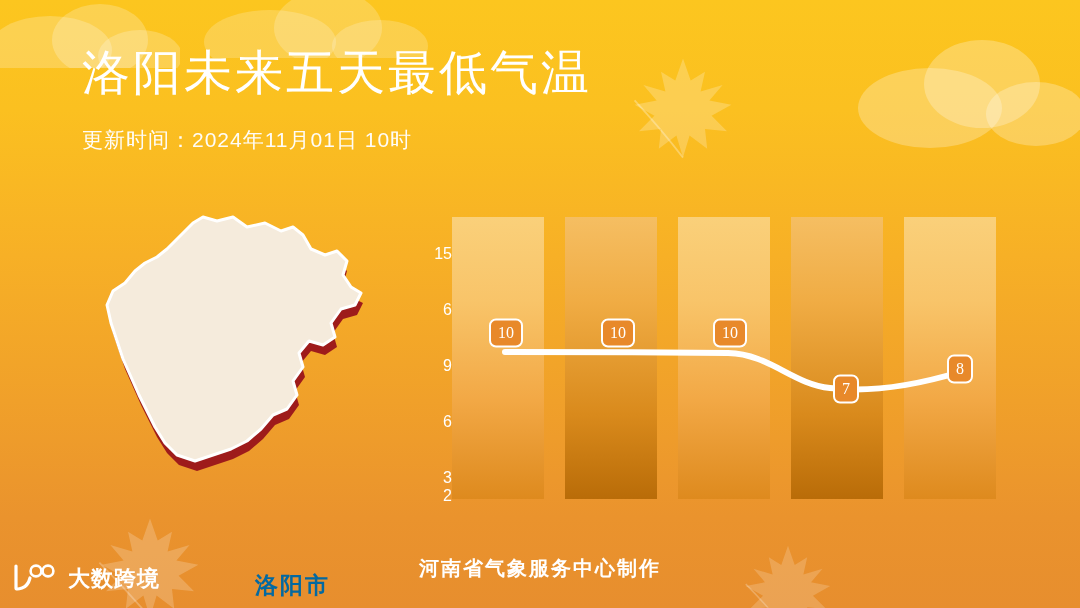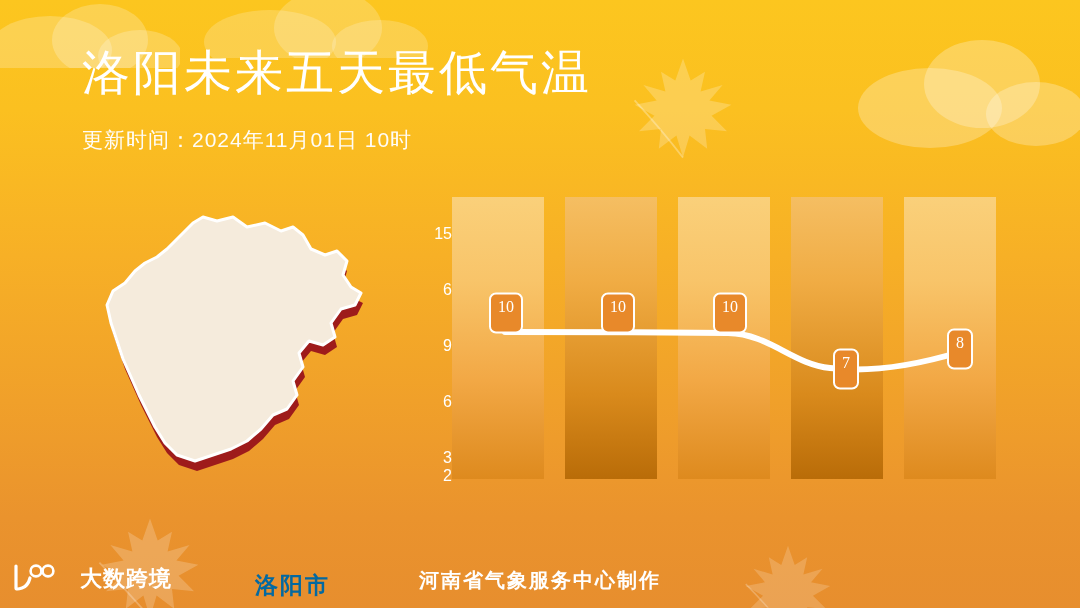--- a/index.html
+++ b/index.html
@@ -25,21 +25,21 @@
   }
 
   
   .map-wrap { position:absolute; left:75px; top:215px; width:320px; height:290px; }
   .map-label {
     position:absolute; left:180px; top:355px;
     font-size:23px; font-weight:bold; color:#0369a1; letter-spacing:2px;
   }
 
   
-  .chart { position:absolute; left:410px; top:192px; width:620px; height:300px; }
+  .chart { position:absolute; left:410px; top:212px; width:620px; height:300px; }
   .yaxis { position:absolute; left:0; top:0; width:42px; height:290px; }
   .ytick {
     position:absolute; right:0; font-size:16px; color:#FFFFFF;
     text-align:right; width:42px; line-height:1;
   }
   .bands { position:absolute; left:42px; top:5px; width:578px; height:282px; }
   .band {
     position:absolute; top:0; height:282px; width:92px;
     background:linear-gradient(180deg,#FAD07A 0%, #F8C469 30%, #F2A845 65%, #DE8A1E 100%);
   }
@@ -49,32 +49,32 @@
   .xlabels { position:absolute; left:42px; top:290px; width:578px; height:26px; }
   .xlabel {
     position:absolute; width:92px; text-align:center;
     font-size:14px; color:#FFFFFF; white-space:nowrap; letter-spacing:.5px;
   }
   .lineSvg { position:absolute; left:0; top:0; width:620px; height:300px; overflow:visible; }
   .badge {
     position:absolute; transform:translate(-50%,-50%);
     background:#E8892A; border:2px solid #FFFFFF; border-radius:7px;
     color:#FFFFFF; font-size:16px; line-height:1;
-    padding:4px 7px 17px; min-width:26px; text-align:center;
+    padding:4px 7px 5px; min-width:26px; text-align:center;
     font-family:"Liberation Serif", serif;
   }
 
   
   .footer {
     position:absolute; left:0; top:555px; width:1080px; text-align:center;
-    font-size:20px; color:#FFFFFF; letter-spacing:2px; font-weight:bold;margin-top:12px;
+    font-size:20px; color:#FFFFFF; letter-spacing:2px; font-weight:bold;
   }
 
   
-  .watermark { position:absolute; left:10px; top:562px; display:flex; align-items:center; gap:24px; }
+  .watermark { position:absolute; left:10px; top:562px; display:flex; align-items:center; gap:12px; }
   .wm-text { font-size:22px; font-weight:bold; color:#FFFFFF; letter-spacing:1px; }
 </style>
 </head>
 <body>
 
 <div class="deco" style="left:-10px;top:-12px;width:190px;height:80px;">
   <svg width="190" height="80" viewBox="0 0 190 80">
     <g fill="rgba(255,255,255,0.22)">
       <ellipse cx="60" cy="62" rx="62" ry="34"></ellipse>
       <ellipse cx="110" cy="52" rx="48" ry="36"></ellipse>

